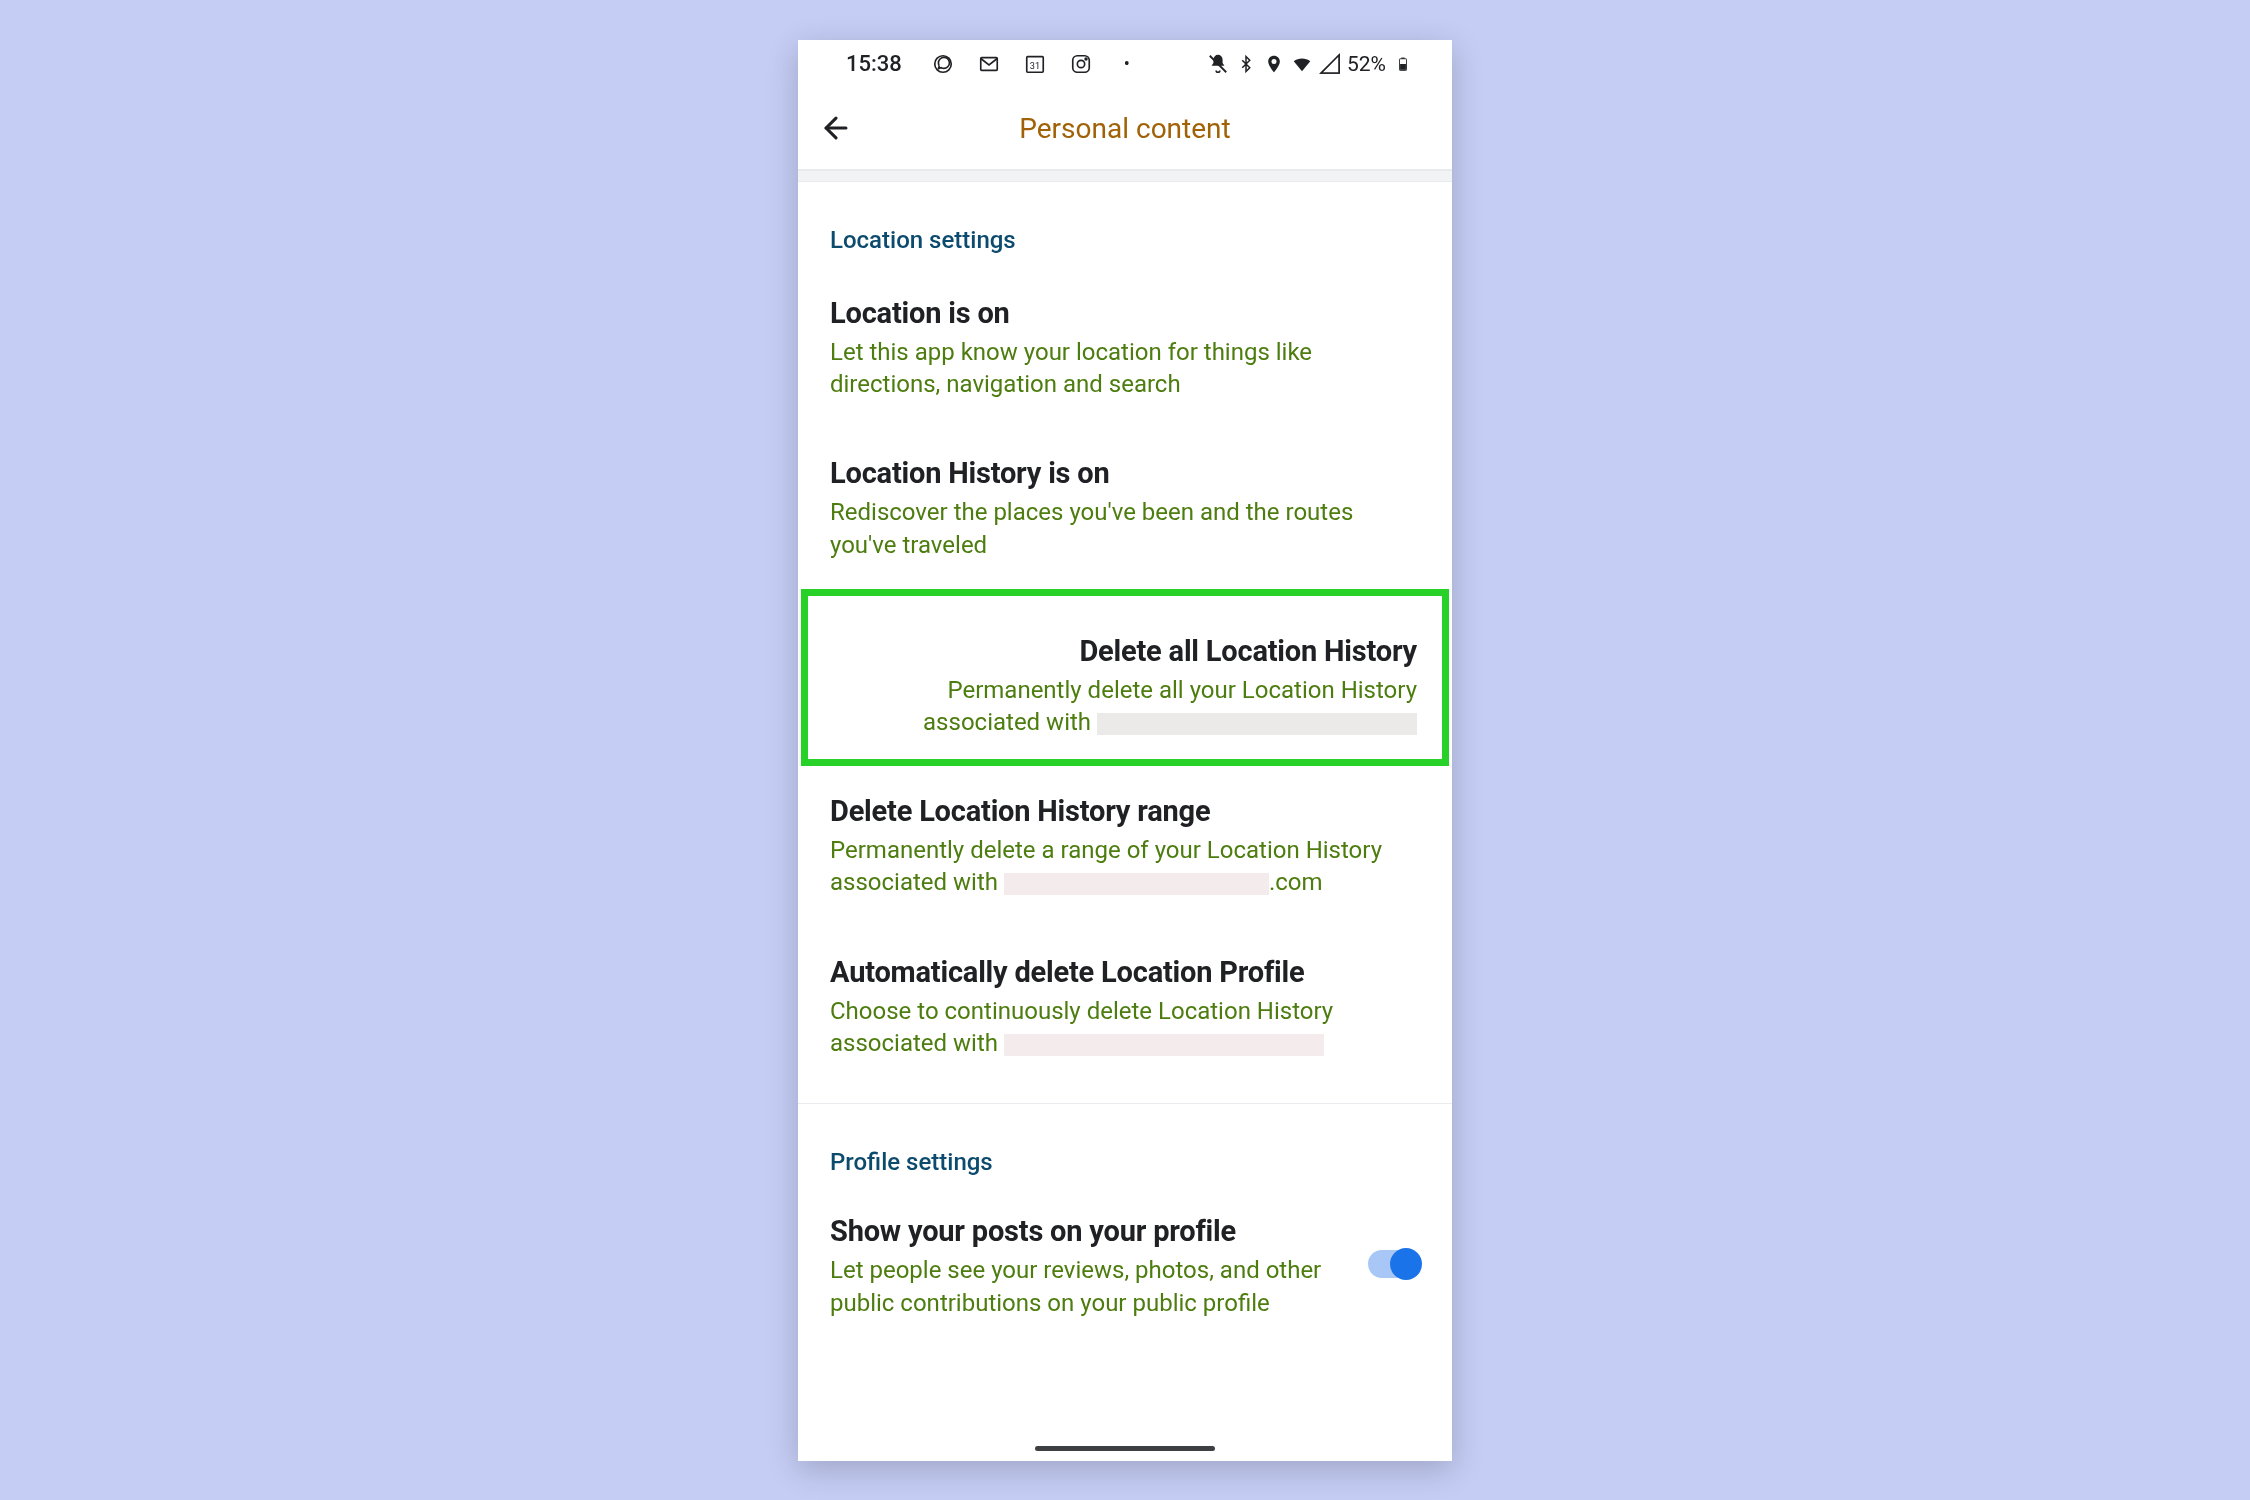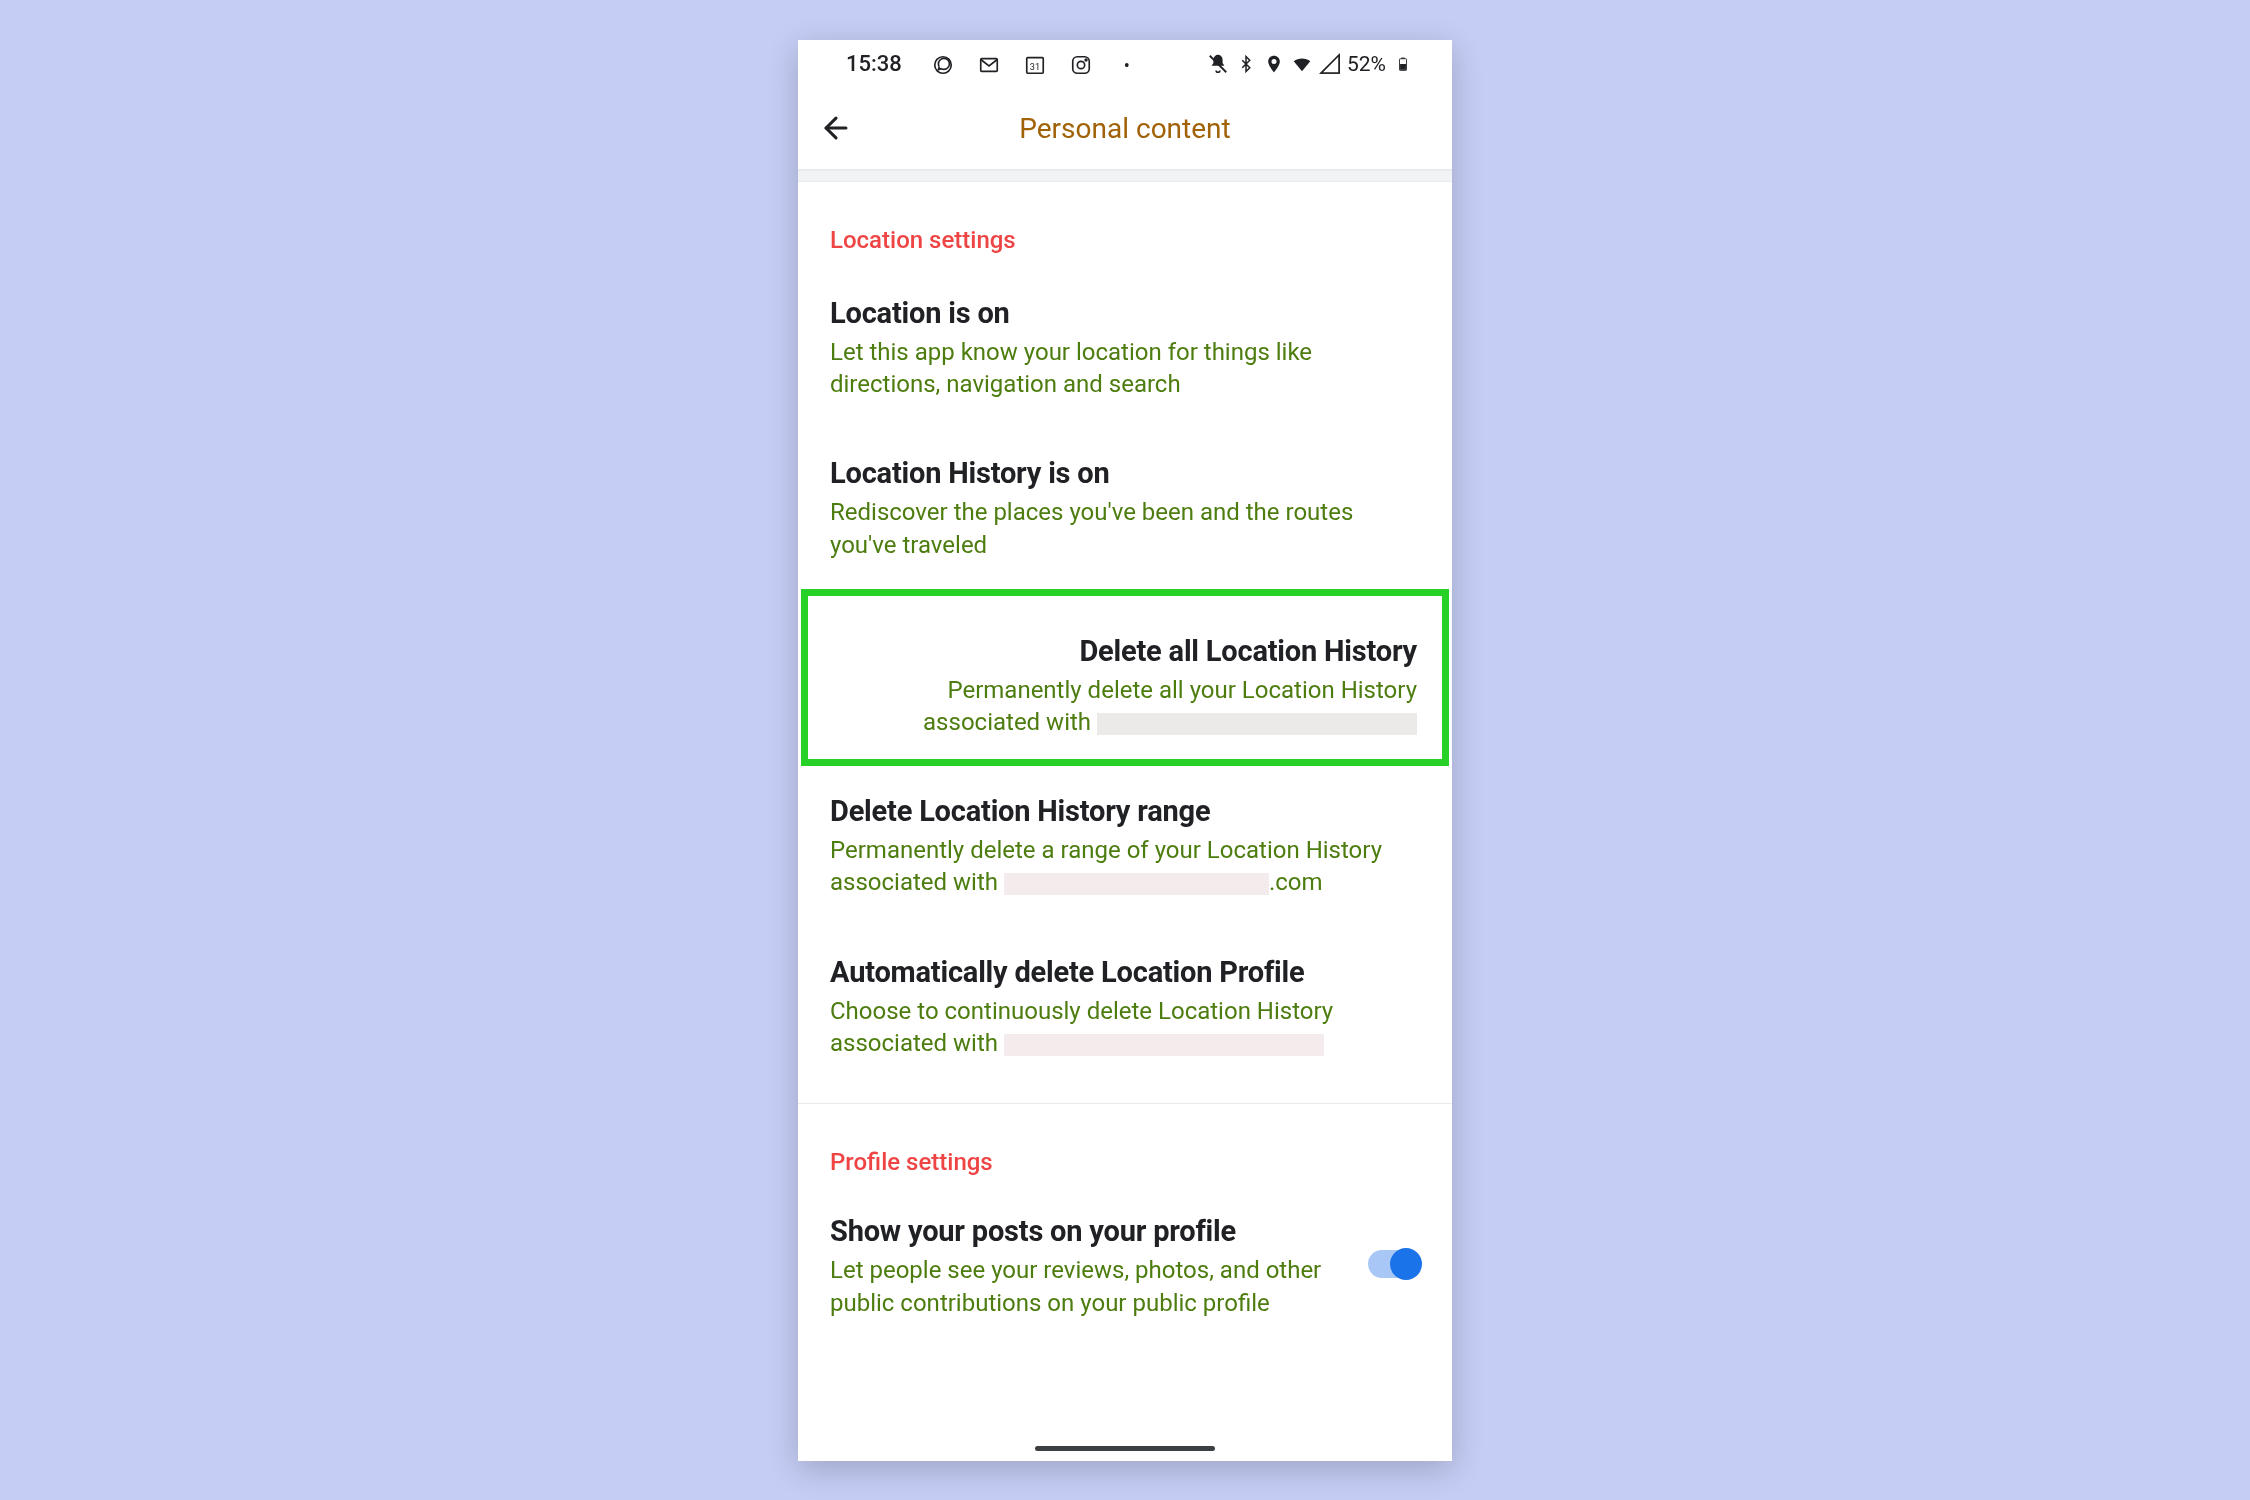--- a/index.html
+++ b/index.html
@@ -22,21 +22,21 @@
     }
     .status-bar {
       height: 48px;
       display: flex;
       align-items: center;
       justify-content: space-between;
       padding: 0 38px 0 48px;
       font-size: 22px;
       color: #202124;
     }
-    .status-left { display: flex; align-items: flex-end; gap: 24px; }
+    .status-left { display: flex; align-items: center; gap: 24px; }
     .status-right { display: flex; align-items: center; gap: 6px; }
     .status-time { font-weight: 500; margin-right: 6px; }
     .status-icon { width: 22px; height: 22px; display: flex; align-items: center; justify-content: center; }
     .app-bar {
       height: 82px;
       display: flex;
       align-items: center;
       padding: 0 18px;
       border-bottom: 1px solid #e8eaed;
     }
@@ -53,21 +53,21 @@
       text-align: center;
       font-size: 28px;
       font-weight: 400;
       color: #a16207;
       margin-left: -40px;
     }
     .content { padding: 0; }
     .sep-bar { height: 12px; background: #f1f3f4; border-top: 1px solid #e8eaed; border-bottom: 1px solid #e8eaed; }
     .section-header {
       font-size: 24px;
-      color: #ef4444;
+      color: #0c4a6e;
       font-weight: 500;
       padding: 44px 32px 14px 32px;
     }
     .setting-item {
       padding: 28px 32px;
     }
     .setting-title {
       font-size: 29px;
       color: #202124;
       font-weight: 700;

